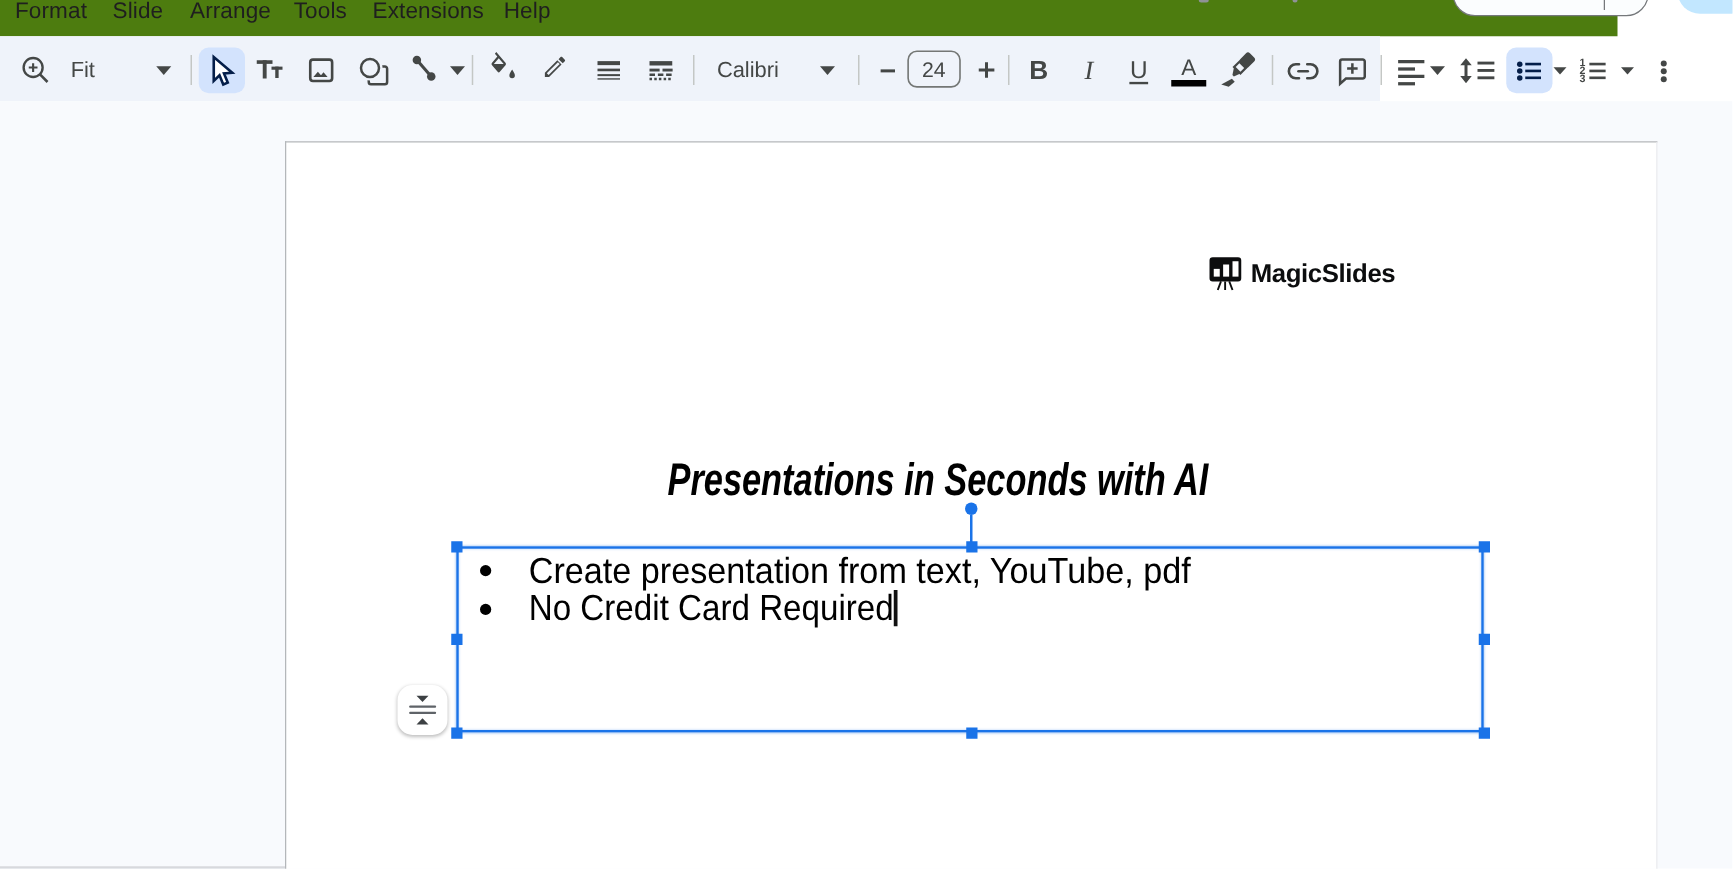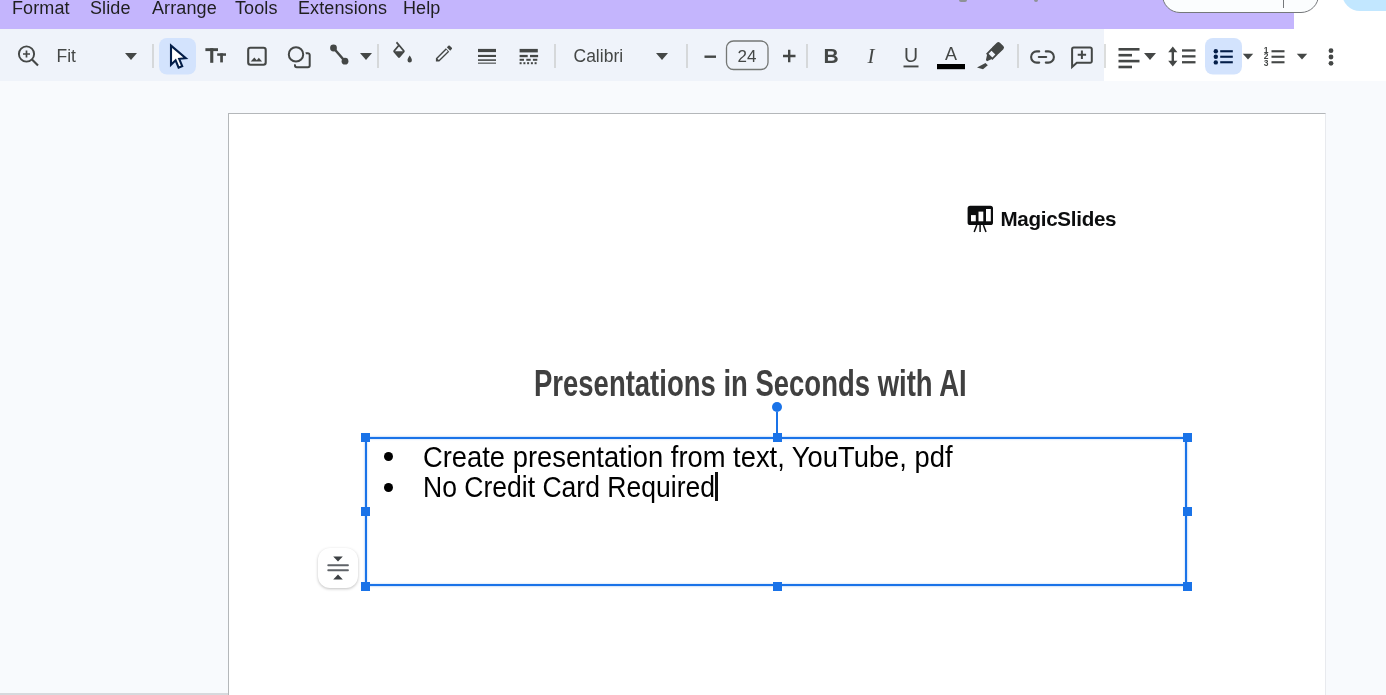--- a/index.html
+++ b/index.html
@@ -1,35 +1,35 @@
 <!DOCTYPE html>
 <html><head>
 <meta charset="utf-8">
 <style>
   html,body{margin:0;padding:0;}
   body{width:1386px;height:695px;overflow:hidden;position:relative;
        font-family:"Liberation Sans", sans-serif;background:#fff;}
   .abs{position:absolute;}
   
-  #menurow{left:0;top:0;width:1294px;height:29px;background:#c4b5fd;}
+  #menurow{left:0;top:0;width:1294px;height:29px;background:#4d7c0f;}
   .menu{position:absolute;top:-3px;font-size:18px;line-height:22px;color:#1f1f1f;letter-spacing:0.1px;}
   
   #ssbtn{left:1162px;top:-25px;width:155px;height:36px;border:1px solid #75787b;
          border-radius:18px;background:#fbfdfe;}
   #ssdiv{left:1283px;top:0px;width:1px;height:8px;background:#75787b;}
   #sharebtn{left:1342px;top:-25px;width:60px;height:36px;border-radius:18px;background:#c2e7ff;}
   .tinymark{position:absolute;top:-2px;height:4px;border-radius:2px;background:#8f9296;}
   
   #toolbar{left:0;top:29px;width:1104px;height:52px;background:#eff3fa;}
   
   #canvas{left:0;top:81px;width:1386px;height:614px;background:#f8fafd;}
   #slide{position:absolute;left:228px;top:32px;width:1096px;height:582px;background:#fff;
          border-top:1px solid #b4b7ba;border-left:1px solid #b4b7ba;border-right:1px solid #e8eaee;}
   
-  #heading{position:absolute;top:284.5px;left:534px;font-weight:bold;color:#404040;}
+  #heading{position:absolute;top:284.5px;left:534px;font-weight:bold;color:#000000;font-style:italic;}
   #heading span{display:inline-block;font-size:36.5px;line-height:36.5px;
            transform:scaleX(0.753);transform-origin:left center;
            letter-spacing:0px;white-space:nowrap;}
   #selbox{position:absolute;left:365px;top:356px;width:822px;height:149px;
           border:2px solid #1a73e8;box-sizing:border-box;box-shadow:0 0 2px rgba(26,115,232,.5), inset 0 0 2px rgba(26,115,232,.4);}
   .handle{position:absolute;width:9px;height:9px;background:#1a73e8;}
   #rotline{position:absolute;left:776px;top:331px;width:2px;height:25px;background:#1a73e8;}
   #rotdot{position:absolute;left:772px;top:321px;width:10px;height:10px;border-radius:50%;background:#1a73e8;}
   .bullet{position:absolute;width:9px;height:9px;border-radius:50%;background:#000;}
   .btext{position:absolute;left:423px;font-size:29px;line-height:29px;color:#000;white-space:nowrap;

